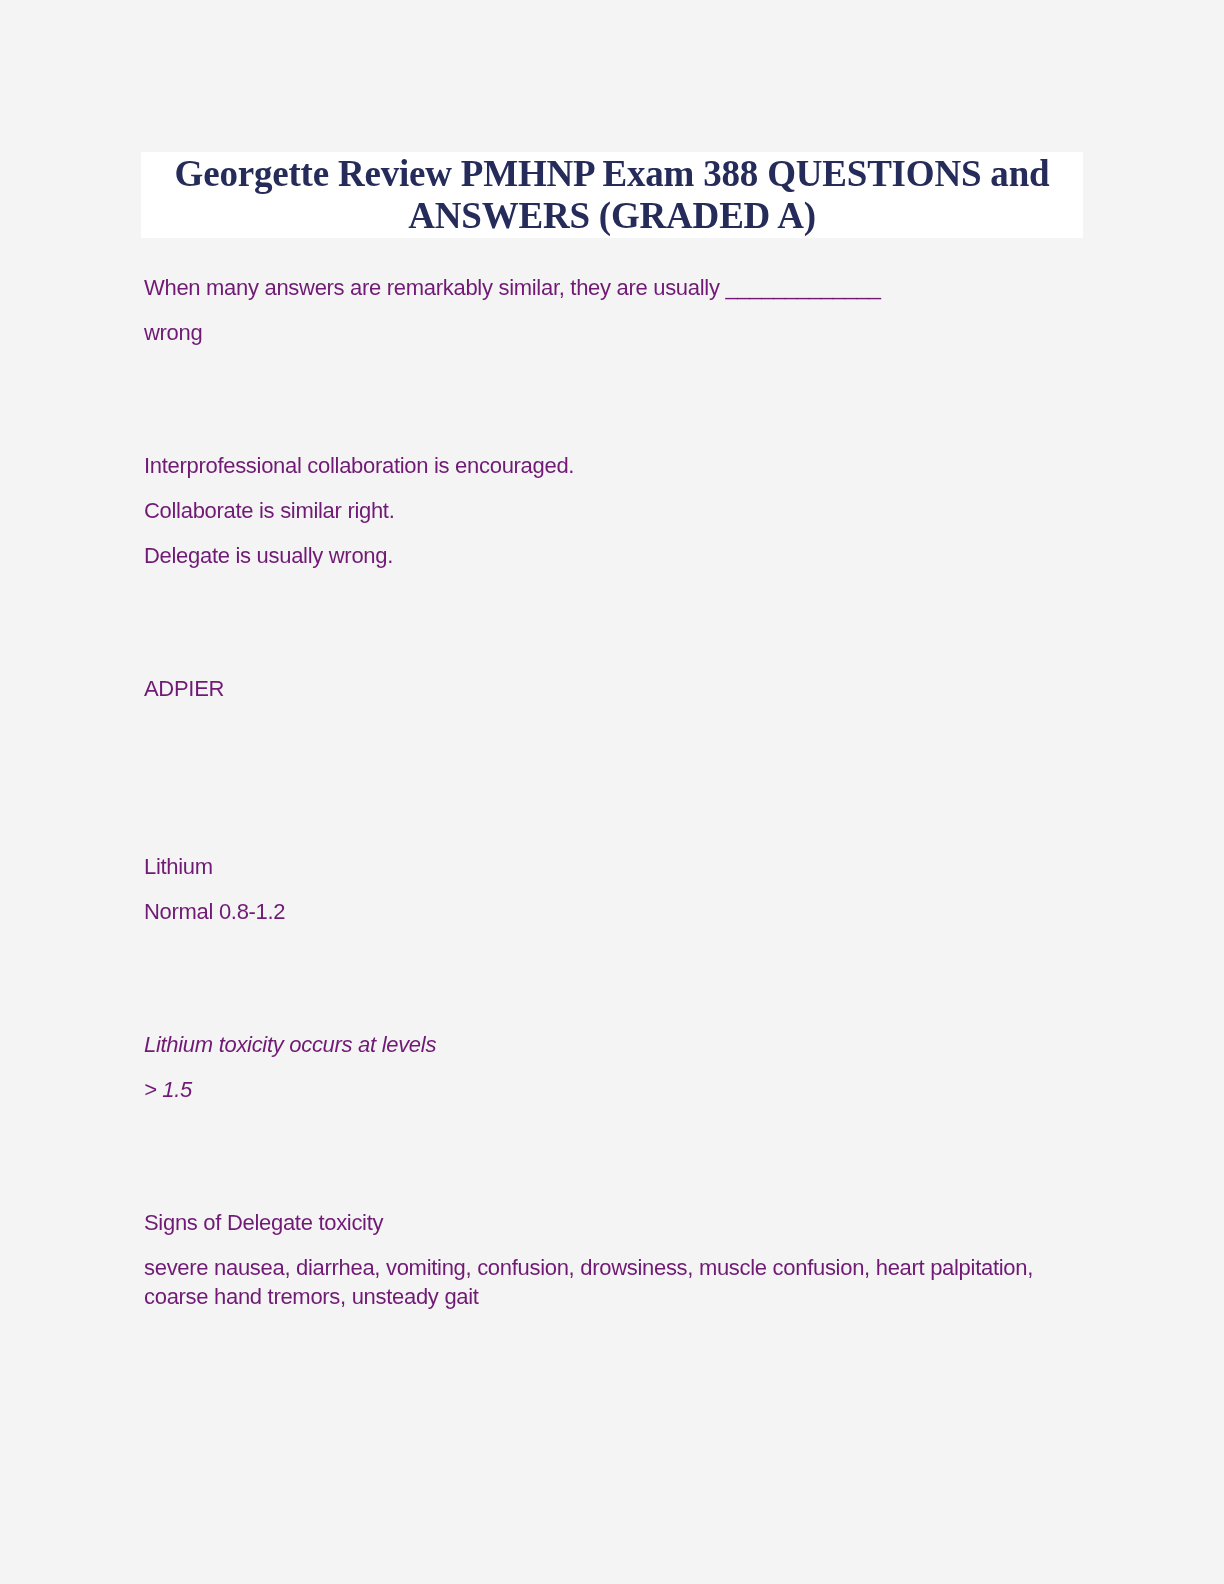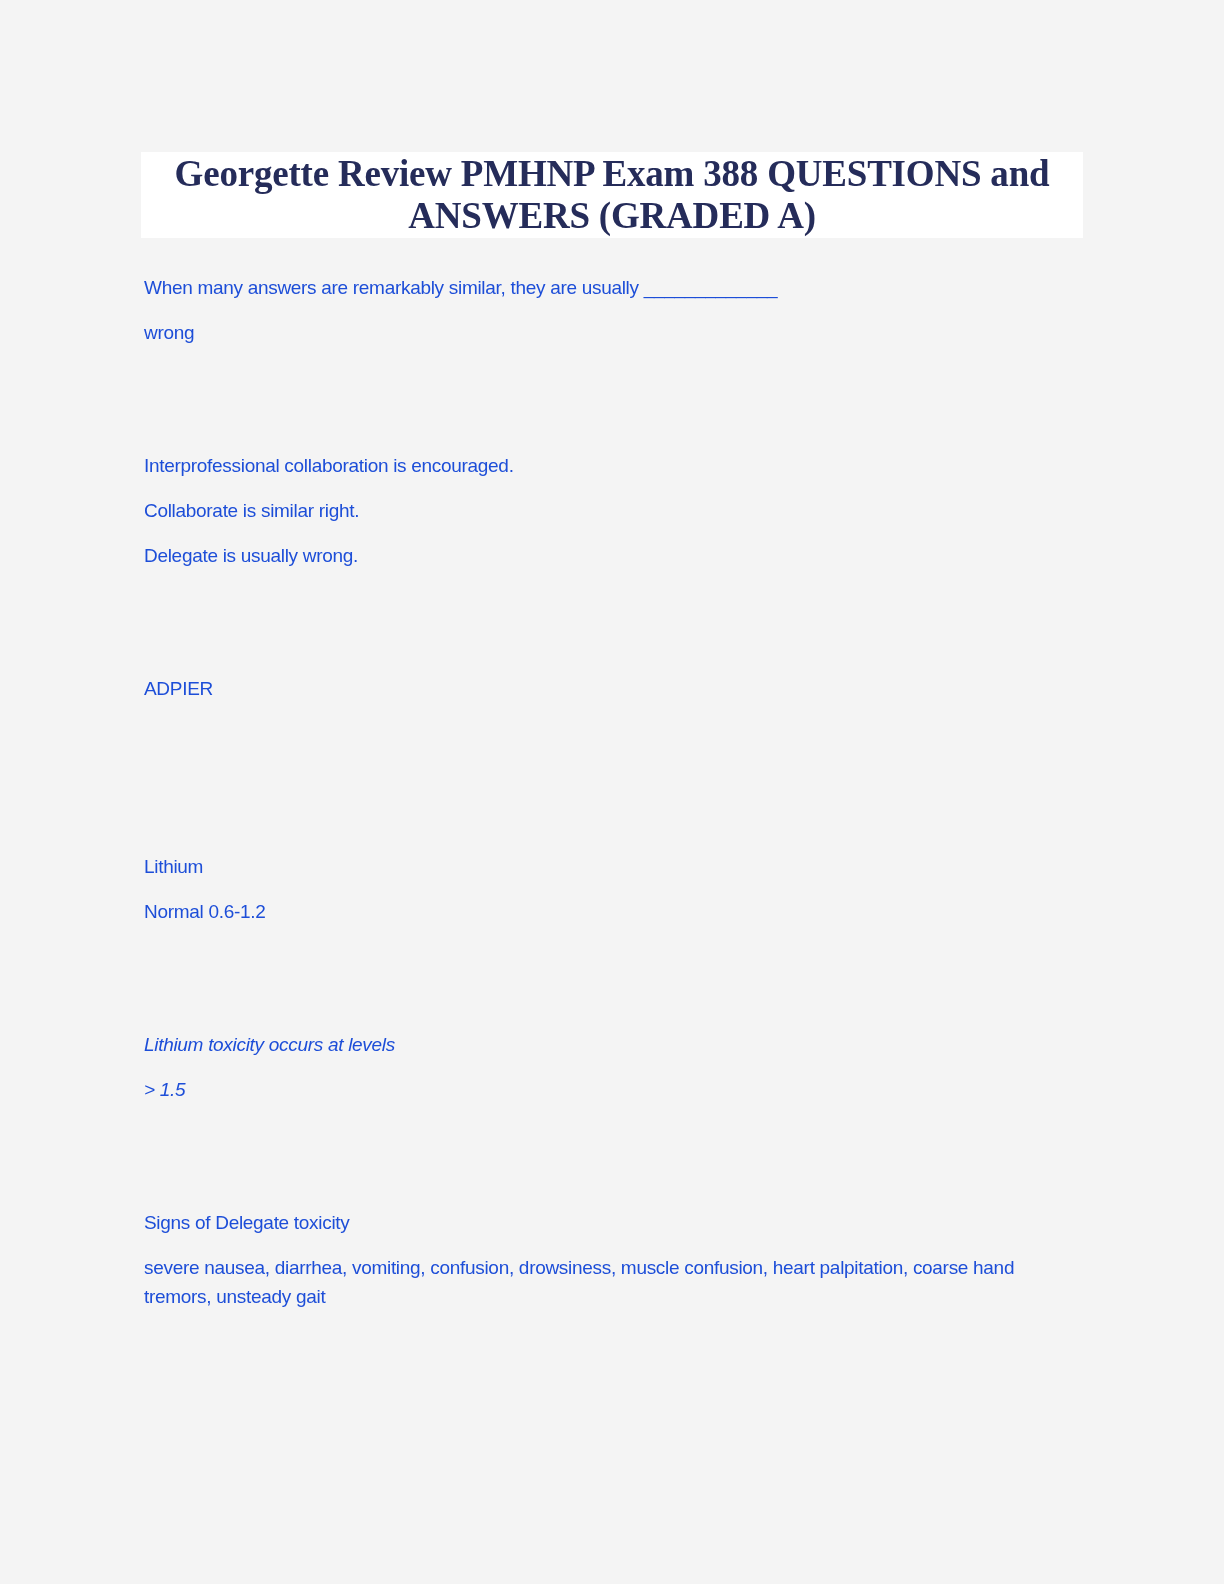--- a/index.html
+++ b/index.html
@@ -34,25 +34,25 @@
       color: #252c5a;
       letter-spacing: -0.2px;
     }
     .qa {
       position: absolute;
       left: 144px;
       width: 930px;
     }
     .line {
       font-family: "Liberation Sans", sans-serif;
-      font-size: 19px;
+      font-size: 22px;
       line-height: 29px;
       margin: 0;
       letter-spacing: -0.3px;
-      color: #1d4ed8;
+      color: #701a75;
     }
     .gap { height: 16px; }
   </style>
 </head>
 <body>
 
 <div class="title-box">
   <h1 class="title">Georgette Review PMHNP Exam 388 QUESTIONS and ANSWERS (GRADED A)</h1>
 </div>
 
@@ -71,21 +71,21 @@
 </div>
 
 <div class="qa" style="top:674px;">
   <p class="line">ADPIER</p>
   <div class="gap"></div>
 </div>
 
 <div class="qa" style="top:852px;">
   <p class="line">Lithium</p>
   <div class="gap"></div>
-  <p class="line">Normal 0.6-1.2</p>
+  <p class="line">Normal 0.8-1.2</p>
 </div>
 
 <div class="qa" style="top:1030px;font-style:italic;">
   <p class="line">Lithium toxicity occurs at levels</p>
   <div class="gap"></div>
   <p class="line">&gt; 1.5</p>
 </div>
 
 <div class="qa" style="top:1208px;">
   <p class="line">Signs of Delegate toxicity</p>

